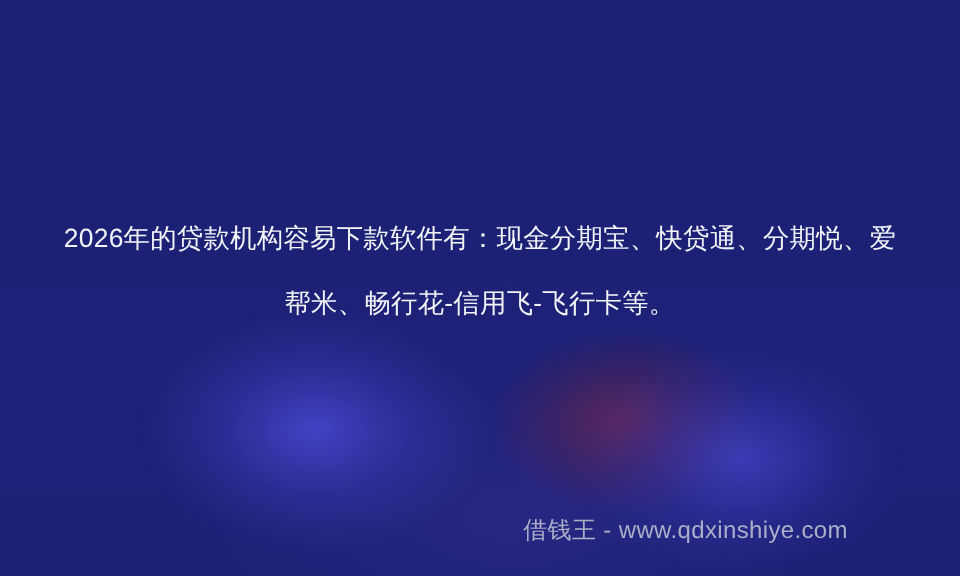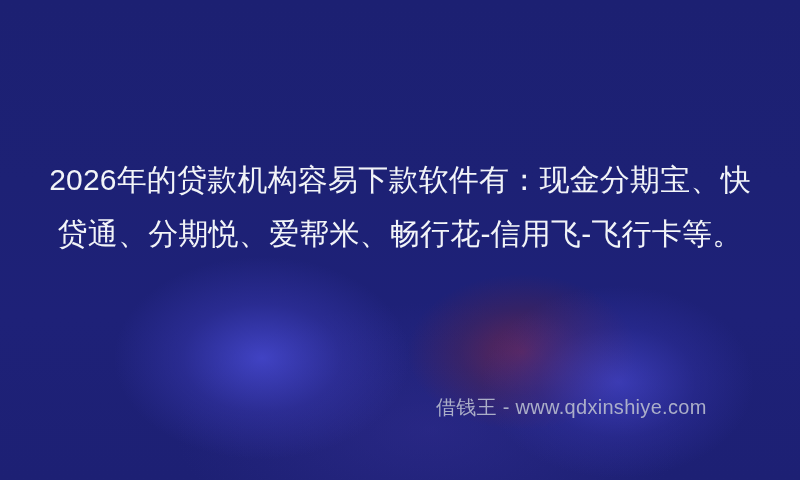--- a/index.html
+++ b/index.html
@@ -26,36 +26,36 @@
       radial-gradient(ellipse 140px 95px at 522px 352px, rgba(132,40,66,0.62) 0%, rgba(96,36,68,0.34) 45%, rgba(60,30,70,0.0) 82%),
       
       radial-gradient(ellipse 300px 150px at 430px 430px, rgba(60,52,160,0.35) 0%, rgba(40,38,130,0.0) 85%),
       
       linear-gradient(180deg, #1c2072 0%, #1d2175 38%, #1e2178 66%, #1d2074 100%);
   }
 
   #headline {
     position: absolute;
     left: 48px;
-    top: 153px;
+    top: 172px;
     width: 704px;
     text-align: center;
     color: #f2f4f8;
-    font-size: 30px;
+    font-size: 22px;
     font-weight: 400;
     line-height: 54px;
     letter-spacing: 0.2px;
     white-space: pre-wrap;
     word-break: break-word;
   }
 
   #watermark {
     position: absolute;
     left: 436px;
-    top: 394px;
+    top: 428px;
     color: #b6bace;
     font-size: 20px;
     font-weight: 400;
     letter-spacing: 0.3px;
     white-space: nowrap;
     opacity: 0.92;
   }
 </style>
 </head>
 <body>

